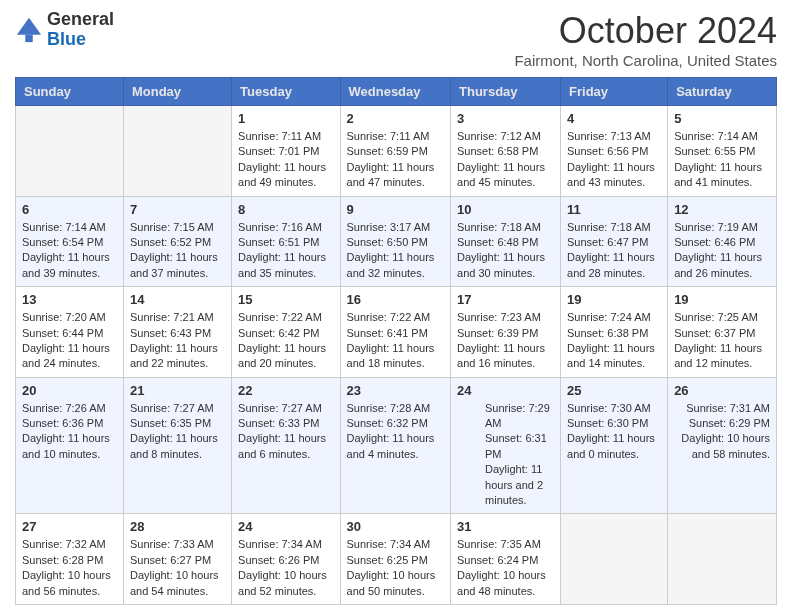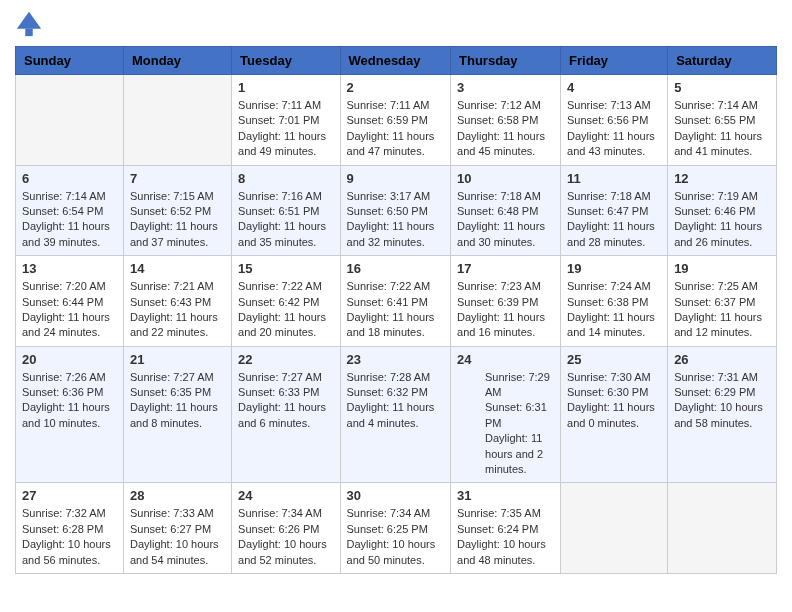--- a/index.html
+++ b/index.html
@@ -44,21 +44,21 @@
       font-size: 15px;
       color: #555;
     }
     .calendar {
       width: 100%;
       border-collapse: collapse;
       border: 1px solid #ccc;
     }
     .calendar th {
       background-color: #4472c4;
-      color: #000000;
+      color: #e5e5e5;
       text-align: left;
       padding: 6px 8px;
       font-size: 13px;
       font-weight: bold;
       border: 1px solid #3a62a8;
     }
     .calendar td {
       border: 1px solid #ccc;
       vertical-align: top;
       padding: 5px 6px;
@@ -91,20 +91,28 @@
   </style>
 </head>
 <body>
 
 <div class="header">
   <div class="logo">
     <svg class="logo-icon" viewBox="0 0 30 30" xmlns="http://www.w3.org/2000/svg">
       <polygon points="15,2 28,20 2,20" fill="#4472c4"></polygon>
       <rect x="11" y="20" width="8" height="8" fill="#4472c4"></rect>
     </svg>
+    <div class="logo-text">
+      <span class="general">General</span><br>
+      <span class="blue">Blue</span>
+    </div>
+  </div>
+  <div class="title-block">
+    <div class="month-title">October 2024</div>
+    <div class="location">Fairmont, North Carolina, United States</div>
   </div>
 </div>
 
 <table class="calendar">
   <thead>
     <tr>
     <th>Sunday</th>
         <th>Monday</th>
         <th>Tuesday</th>
         <th>Wednesday</th>
@@ -268,21 +276,21 @@
 Daylight: 11 hours and 2 minutes.</div>
         </td>
         <td>
           <span class="day-number">25</span>
           <div class="day-info" style="white-space: pre-line;">Sunrise: 7:30 AM
 Sunset: 6:30 PM
 Daylight: 11 hours and 0 minutes.</div>
         </td>
         <td>
           <span class="day-number">26</span>
-          <div class="day-info" style="white-space: pre-line;">Sunrise: 7:31 AM
+          <div class="day-info" style="white-space: pre-line; text-align: right;">Sunrise: 7:31 AM
 Sunset: 6:29 PM
 Daylight: 10 hours and 58 minutes.</div>
         </td>
       </tr>
       <tr>
         <td>
           <span class="day-number">27</span>
           <div class="day-info" style="white-space: pre-line;">Sunrise: 7:32 AM
 Sunset: 6:28 PM
 Daylight: 10 hours and 56 minutes.</div>

